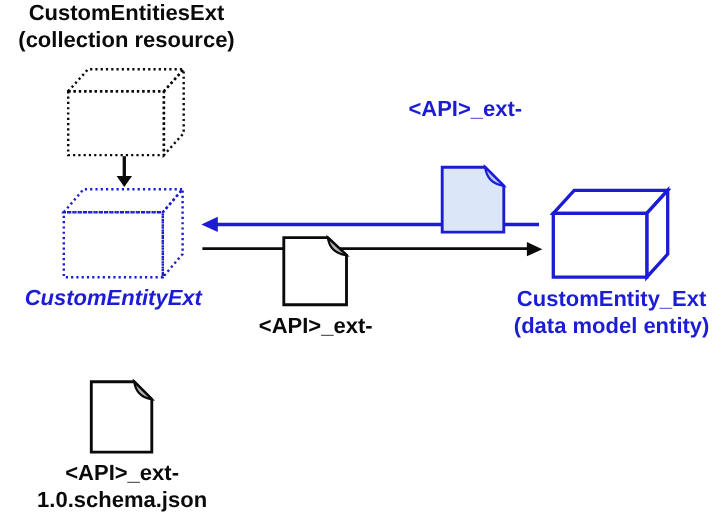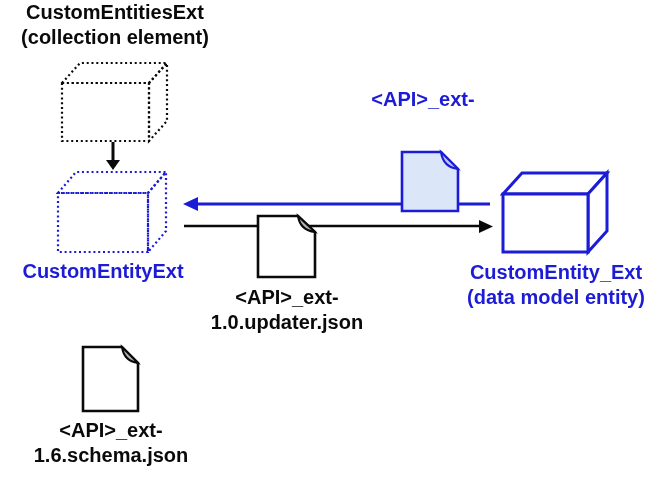--- a/index.html
+++ b/index.html
@@ -77,39 +77,38 @@
     </g>
 
     <g stroke-width="2.6" stroke="#0a0a0a">
       <path d="M83,347 L122,347 L138,363 L138,411 L83,411 Z" fill="#ffffff"></path>
       <path d="M122,347 Q124,361 138,363 Z" stroke-width="2" fill="#b3b3b3"></path>
     </g>
   </svg>
 
   <div class="label label-black" style="left:0; top:2; width:230px;">
     <div>CustomEntitiesExt</div>
-    <div>(collection element)</div>
+    <div>(collection resource)</div>
   </div>
 
   <div class="label label-blue" style="left:323; top:87px; left:323px; width:200px;">
     <div>&lt;API&gt;_ext-</div>
   </div>
 
-  <div class="label label-blue" style="left:0; top:259px; width:206px;">
+  <div class="label label-blue" style="left:0; top:259px; width:206px;font-style:italic;">
     <div>CustomEntityExt</div>
   </div>
 
   <div class="label label-black" style="left:187px; top:285px; width:200px;">
     <div>&lt;API&gt;_ext-</div>
-    <div>1.0.updater.json</div>
   </div>
 
   <div class="label label-blue" style="left:446px; top:260px; width:220px;">
     <div>CustomEntity_Ext</div>
     <div>(data model entity)</div>
   </div>
 
   <div class="label label-black" style="left:11px; top:418px; width:200px;">
     <div>&lt;API&gt;_ext-</div>
-    <div>1.6.schema.json</div>
+    <div>1.0.schema.json</div>
   </div>
 
 </div>
 
 </body></html>

